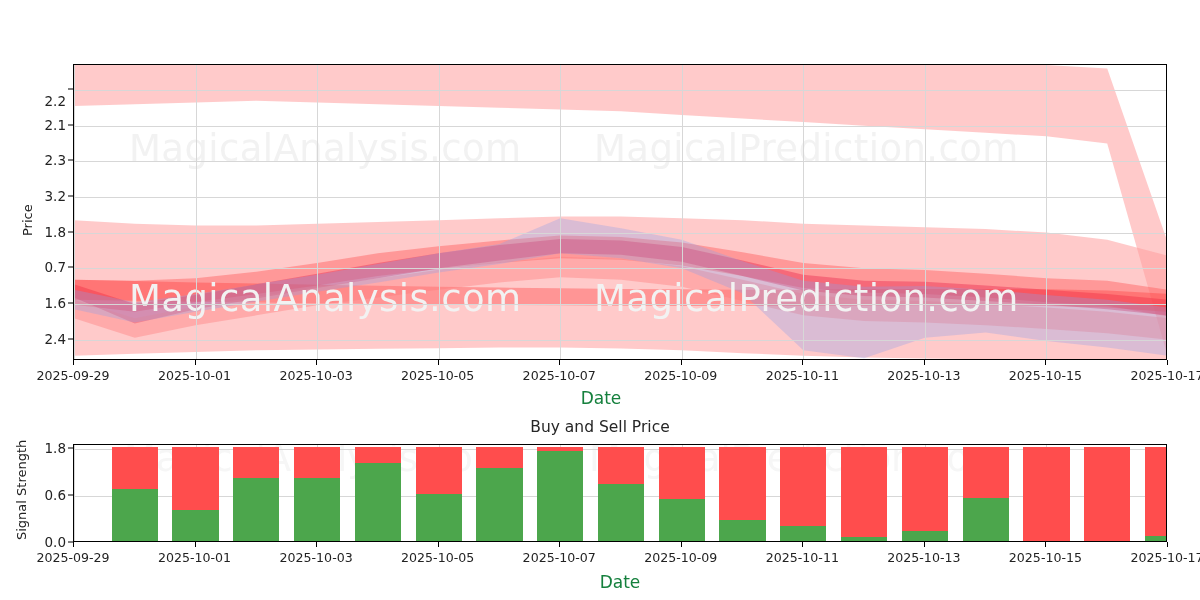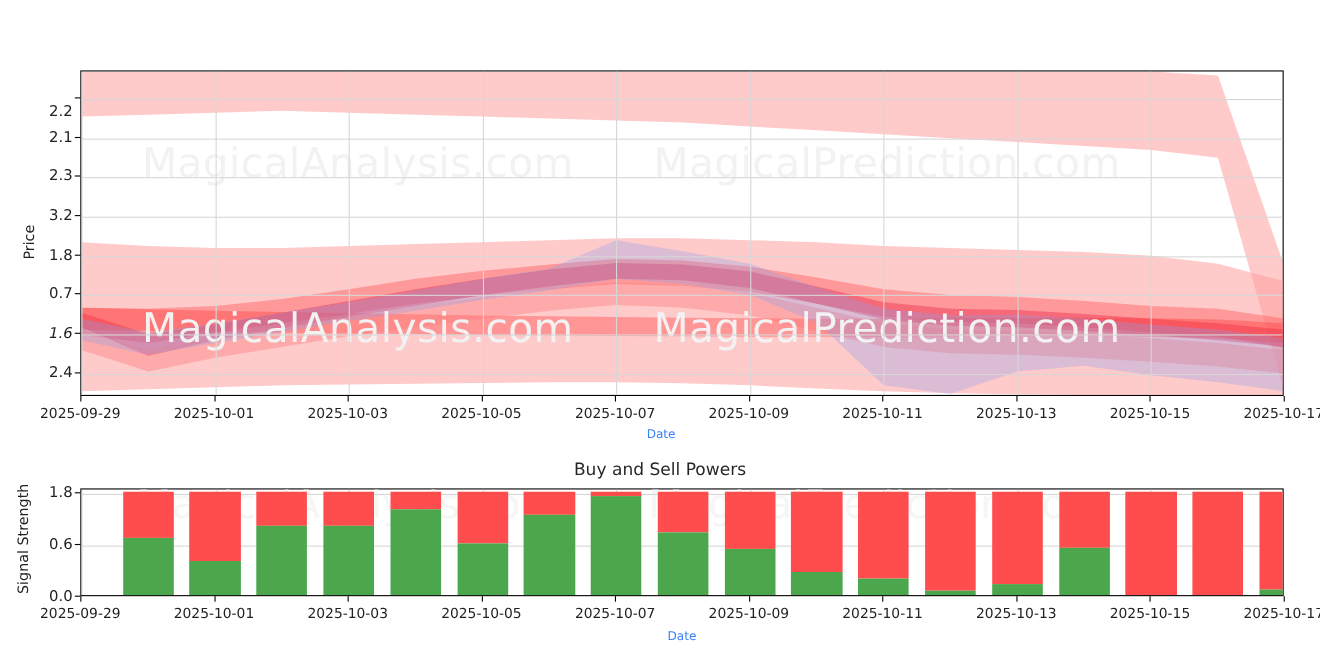--- a/index.html
+++ b/index.html
@@ -24,21 +24,21 @@
   .gridline-v{position:absolute;top:0;bottom:0;width:1px;background:#d7d7d7;}
 
   .ytick-label{position:absolute;text-align:right;font-size:13.5px;color:#222;
     transform:translateY(-50%);}
   .ytick-mark{position:absolute;height:1px;width:5px;background:#000;
     transform:translateY(-50%);}
   .xtick-label{position:absolute;font-size:12.6px;color:#222;
     transform:translateX(-50%);white-space:nowrap;}
   .xtick-mark{position:absolute;width:1px;height:5px;background:#000;}
 
-  .axis-title{position:absolute;font-size:11px;color:#3b82f6;}
+  .axis-title{position:absolute;font-size:17px;color:#15803d;}
   .ylabel-rot{position:absolute;font-size:13px;color:#222;
     transform-origin:0 0;transform:rotate(-90deg);white-space:nowrap;}
 
   .subchart-title{position:absolute;width:1200px;left:0;text-align:center;
     font-size:15.5px;color:#262626;}
 
   
   .wm{position:absolute;font-size:37px;color:#f2f2f2;white-space:nowrap;
     letter-spacing:0.4px;pointer-events:none;}
   .wm2{position:absolute;font-size:37px;color:#f6f6f6;white-space:nowrap;
@@ -84,21 +84,21 @@
         <polygon points="0.00,214.69 60.78,215.76 121.56,213.26 182.33,206.84 243.11,197.93 303.89,188.30 364.67,181.17 425.44,175.46 486.22,170.47 547.00,171.89 607.78,177.60 668.56,187.23 729.33,197.93 790.11,203.28 850.89,205.06 911.67,208.63 972.44,213.26 1033.22,215.76 1094.00,224.67 1094.00,251.42 1033.22,240.72 972.44,237.16 911.67,232.52 850.89,228.95 790.11,227.53 729.33,222.89 668.56,211.12 607.78,200.42 547.00,194.72 486.22,193.29 425.44,197.93 364.67,203.99 303.89,211.12 243.11,220.40 182.33,228.95 121.56,237.16 60.78,246.79 0.00,239.65" fill="#FF5A5A" fill-opacity="0.45" stroke="none"></polygon>
         <polygon points="0.00,219.33 60.78,238.94 121.56,230.02 182.33,219.33 243.11,208.63 303.89,197.93 364.67,188.30 425.44,180.10 486.22,174.03 547.00,175.46 607.78,181.88 668.56,195.43 729.33,209.70 790.11,215.76 850.89,216.83 911.67,220.40 972.44,224.67 1033.22,228.95 1094.00,234.66 1094.00,250.35 1033.22,244.29 972.44,239.65 911.67,236.09 850.89,232.52 790.11,231.09 729.33,225.39 668.56,211.12 607.78,196.86 547.00,189.73 486.22,188.30 425.44,195.43 364.67,203.28 303.89,213.26 243.11,222.89 182.33,233.59 121.56,244.29 60.78,258.55 0.00,232.52" fill="#E8234A" fill-opacity="0.4" stroke="none"></polygon>
         <polygon points="0.00,214.69 60.78,216.12 121.56,217.54 182.33,218.61 243.11,219.68 303.89,220.75 364.67,221.82 425.44,222.53 486.22,223.25 547.00,223.96 607.78,224.32 668.56,224.67 729.33,224.67 790.11,224.32 850.89,223.96 911.67,223.96 972.44,224.32 1033.22,225.39 1094.00,228.95 1094.00,246.79 1033.22,242.51 972.44,241.08 911.67,240.37 850.89,240.37 790.11,240.72 729.33,241.08 668.56,241.08 607.78,241.08 547.00,240.72 486.22,240.37 425.44,240.01 364.67,239.65 303.89,238.94 243.11,238.23 182.33,237.51 121.56,236.80 60.78,235.73 0.00,234.66" fill="#FF3333" fill-opacity="0.35" stroke="none"></polygon>
         <polygon points="0.00,234.66 60.78,253.20 121.56,241.79 182.33,231.81 243.11,221.82 303.89,213.26 364.67,204.70 425.44,197.57 486.22,191.87 547.00,194.00 607.78,201.14 668.56,214.69 729.33,228.95 790.11,234.66 850.89,236.09 911.67,238.94 972.44,242.51 1033.22,246.79 1094.00,253.20 1094.00,274.60 1033.22,268.18 972.44,263.90 911.67,260.34 850.89,257.48 790.11,256.06 729.33,250.35 668.56,236.09 607.78,221.82 547.00,214.69 486.22,212.19 425.44,217.54 364.67,224.67 303.89,232.52 243.11,240.37 182.33,250.35 121.56,260.34 60.78,272.82 0.00,253.20" fill="#FF7A7A" fill-opacity="0.4" stroke="none"></polygon>
         <polygon points="0.00,224.67 60.78,237.16 121.56,228.95 182.33,219.33 243.11,209.70 303.89,199.00 364.67,188.30 425.44,179.03 486.22,153.35 547.00,163.33 607.78,174.75 668.56,196.14 729.33,215.76 790.11,221.82 850.89,221.11 911.67,224.67 972.44,230.02 1033.22,234.66 1094.00,242.51 1094.00,290.65 1033.22,282.45 972.44,276.03 911.67,267.47 850.89,272.82 790.11,293.15 729.33,285.30 668.56,228.24 607.78,203.28 547.00,193.29 486.22,188.30 425.44,199.00 364.67,207.56 303.89,217.54 243.11,226.81 182.33,236.80 121.56,246.79 60.78,257.48 0.00,244.29" fill="#8C9EE8" fill-opacity="0.32" stroke="none"></polygon>
       </svg>
   </div>
   <div id="priceYTicks">
       <div class="ytick-label" style="left: 18px; width: 48px; top: 338.6px;">2.4</div>
       <div class="ytick-mark" style="left: 68px; top: 338.6px;"></div>
-      <div class="ytick-label" style="left: 18px; width: 48px; top: 302.94px; font-style: italic;">1.6</div>
+      <div class="ytick-label" style="left: 18px; width: 48px; top: 302.94px;">1.6</div>
       <div class="ytick-mark" style="left: 68px; top: 302.94px;"></div>
       <div class="ytick-label" style="left: 18px; width: 48px; top: 267.28px;">0.7</div>
       <div class="ytick-mark" style="left: 68px; top: 267.28px;"></div>
       <div class="ytick-label" style="left: 18px; width: 48px; top: 231.61px;">1.8</div>
       <div class="ytick-mark" style="left: 68px; top: 231.61px;"></div>
       <div class="ytick-label" style="left: 18px; width: 48px; top: 195.95px;">3.2</div>
       <div class="ytick-mark" style="left: 68px; top: 195.95px;"></div>
       <div class="ytick-label" style="left: 18px; width: 48px; top: 160.29px;">2.3</div>
       <div class="ytick-mark" style="left: 68px; top: 160.29px;"></div>
       <div class="ytick-label" style="left: 18px; width: 48px; top: 124.63px;">2.1</div>
@@ -124,21 +124,21 @@
       <div class="xtick-label" style="left: 923.89px; top: 368px;">2025-10-13</div>
       <div class="xtick-mark" style="left: 923.89px; top: 360px;"></div>
       <div class="xtick-label" style="left: 1045.44px; top: 368px;">2025-10-15</div>
       <div class="xtick-mark" style="left: 1045.44px; top: 360px;"></div>
       <div class="xtick-label" style="left: 1167px; top: 368px;">2025-10-17</div>
       <div class="xtick-mark" style="left: 1167px; top: 360px;"></div>
     </div>
   <div class="ylabel-rot" style="left:20px;top:236px;">Price</div>
   <div class="axis-title" style="left:601px;top:388px;transform:translateX(-50%);">Date</div>
 
-  <div class="subchart-title" style="top:418px;">Buy and Sell Powers</div>
+  <div class="subchart-title" style="top:418px;">Buy and Sell Price</div>
 
   <div id="powerFrame" class="plot-frame" style="left:73px;top:444px;width:1094px;height:98px;">
     <div id="powerWM">
         <div class="wm2" style="left: 50px; top: -8px;">MagicalAnalysis.com</div>
         <div class="wm2" style="left: 515px; top: -8px;">MagicalPrediction.com</div>
       </div>
     <div id="powerGrid">
         <div class="gridline-h" style="top: 50.88px;"></div>
         <div class="gridline-h" style="top: 3.77px;"></div>
         <div class="gridline-v" style="left: 0px;"></div>

